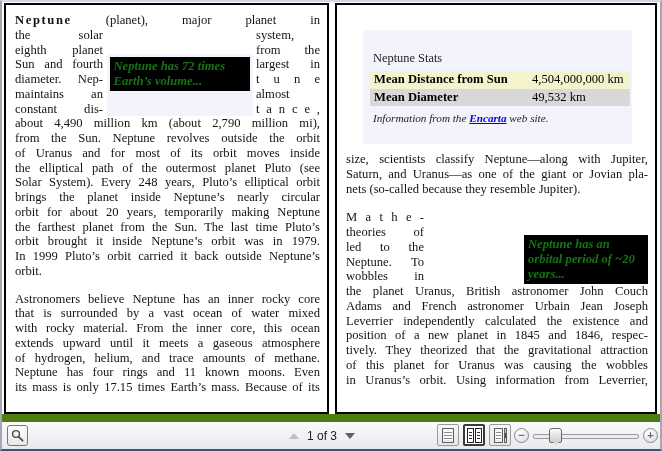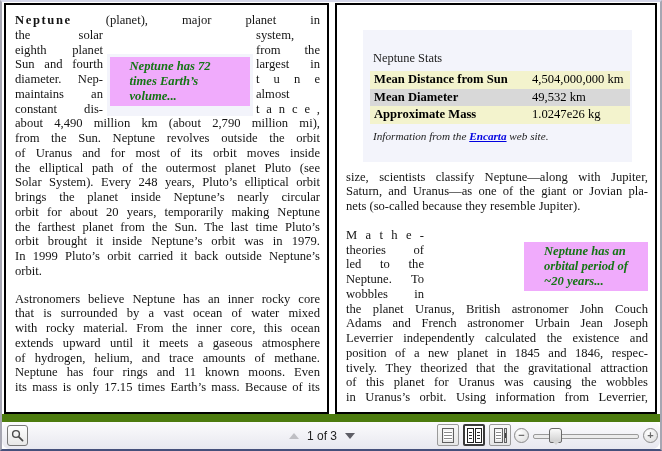--- a/index.html
+++ b/index.html
@@ -10,27 +10,27 @@
   }
   .content{position:absolute;left:0;top:0;right:0;bottom:27px;background:#fff;border-bottom:8px solid #4d7c0f;box-sizing:border-box;}
   .page{position:absolute;top:1px;bottom:0;border:2px solid #000;background:#fff;box-sizing:border-box;overflow:hidden;padding:8px 7px 0 9px;}
   .page.left{left:2px;width:325px;}
   .page.right{left:333px;width:322px;}
 
   .ln{font-size:12.6px;line-height:14.75px;color:#141414;text-align:justify;text-align-last:justify;}
   .ln.last{text-align-last:left;}
   .lead b{letter-spacing:1.6px;}
 
-  .wraprow{display:flex;justify-content:space-between;align-items:center;}
+  .wraprow{display:flex;justify-content:space-between;align-items:flex-end;}
   .colL1{width:88px;} .colR1{width:64px;}
   .colL2{width:78px;} .colR2{width:92px;}
 
   .floatbox{width:146px;height:62px;background:#F3F4FB;padding:3px;box-sizing:border-box;margin-top:25px;}
-  .pullquote{background:#f0abfc;color:#157515;font-weight:bold;font-style:italic;
-             font-size:12.6px;line-height:15px;padding:2px 20px;}
+  .pullquote{background:#000000;color:#157515;font-weight:bold;font-style:italic;
+             font-size:12.6px;line-height:15px;padding:2px 4px;}
   .quote2wrap{width:124px;margin-top:4px;margin-left:44px;}
 
   .para{margin:0;}
   .mt-para{margin-top:13px;}
 
   
   .stats{background:#F3F4FB;width:269px;margin:17px 0 0 17px;padding:21px 0 20px 7px;box-sizing:border-box;}
   .stats-title{font-size:12.4px;color:#222;margin:0 0 5px 3px;}
   .stats table{border-collapse:collapse;table-layout:fixed;width:256px;}
   .stats td{height:17.5px;padding:0;font-size:12.6px;overflow:hidden;white-space:nowrap;color:#000000;}
@@ -39,21 +39,21 @@
   .stats tr.y{background:#F3F3CD;}
   .stats tr.g{background:#D8D8D8;margin-left:22px;}
   .stats .caption{font-size:11.2px;font-style:italic;margin:6px 0 0 3px;color:#222;}
   .stats .caption a{color:#0000E0;font-weight:bold;}
 
   .para3-mt{margin-top:8px;}
   .wrap2-mt{margin-top:14px;}
 
   
   .toolbar{position:absolute;left:0;right:0;bottom:0;height:27px;
-           background:linear-gradient(#FBFBFD,#E8E8EF);font-family:"Liberation Sans",sans-serif;border-radius:8px;}
+           background:linear-gradient(#FBFBFD,#E8E8EF);font-family:"Liberation Sans",sans-serif;}
   .find-btn{position:absolute;left:5px;top:3px;width:21px;height:21px;border:1px solid #787878;border-radius:3px;
             background:linear-gradient(#FEFEFE,#E7E7E7);display:flex;align-items:center;justify-content:center;padding:0;cursor:pointer;}
   .pagenav{position:absolute;left:287px;top:0;height:27px;display:flex;align-items:center;gap:8px;font-size:12px;color:#222;}
   .tri-up{width:0;height:0;border-left:5px solid transparent;border-right:5px solid transparent;border-bottom:6px solid #BFBFC4;cursor:default;}
   .tri-down{width:0;height:0;border-left:5px solid transparent;border-right:5px solid transparent;border-top:6px solid #5E5E66;cursor:pointer;}
 
   .viewbtns{position:absolute;left:435px;top:2px;display:flex;gap:4px;}
   .vbtn{width:22px;height:22px;border:1px solid #9A9A9A;border-radius:2px;background:linear-gradient(#F8F8F8,#E6E6E6);
         display:flex;align-items:center;justify-content:center;gap:1px;padding:0;box-sizing:border-box;cursor:pointer;}
   .vbtn.active{border:2px solid #3A3A3A;background:#FFFFFF;}
@@ -134,24 +134,20 @@
         <div class="stats-title">Neptune Stats</div>
         <table>
           <tbody>
               <tr class="y">
             <td class="lbl">Mean Distance from Sun</td>
             <td class="val">4,504,000,000 km</td>
           </tr>
           <tr class="g">
             <td class="lbl">Mean Diameter</td>
             <td class="val">49,532 km</td>
-          </tr>
-          <tr class="y">
-            <td class="lbl">Approximate Mass</td>
-            <td class="val">1.0247e26 kg</td>
           </tr>
         </tbody>
           </table>
         <div class="caption"><span>Information from the </span><a href="#">Encarta</a><span> web site.</span></div>
       </div>
       <div class="para para3-mt">
         <div class="ln">size, scientists classify Neptune—along with Jupiter,</div>
         <div class="ln">Saturn, and Uranus—as one of the giant or Jovian pla-</div>
         <div class="ln last">nets (so-called because they resemble Jupiter).</div>
       </div>

